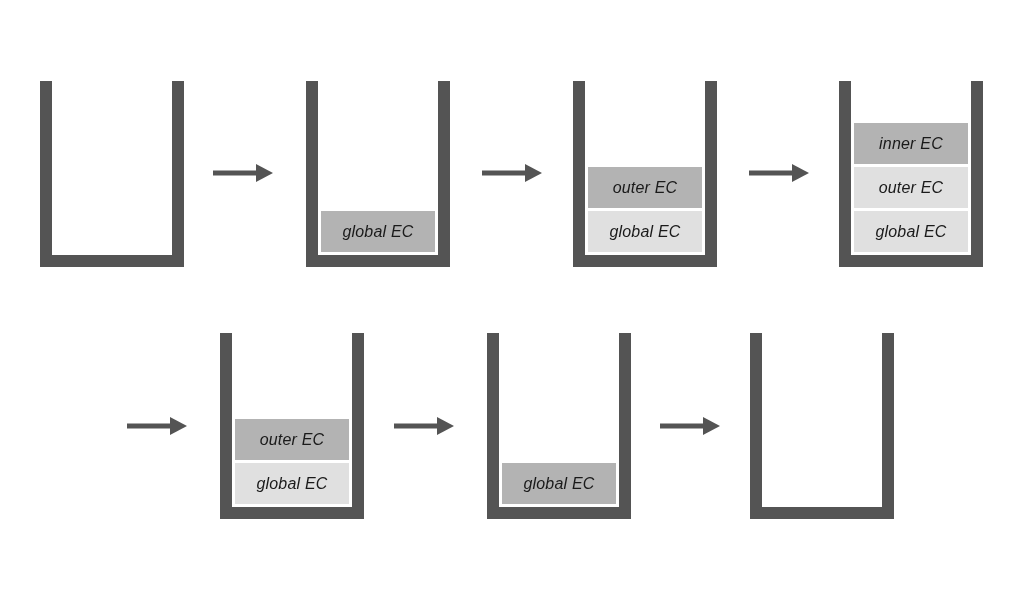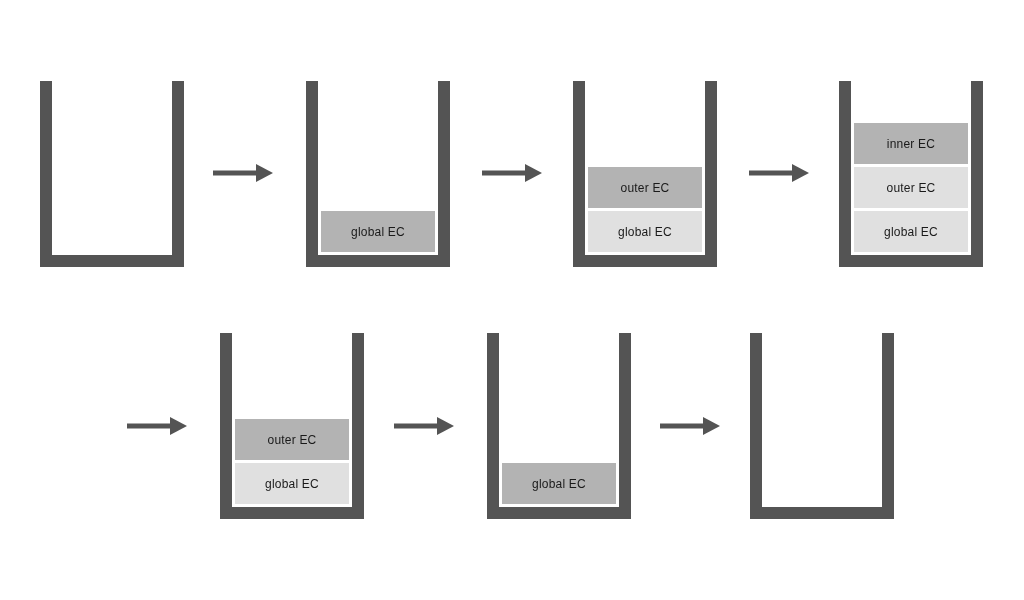--- a/index.html
+++ b/index.html
@@ -32,23 +32,24 @@
     gap: 3px;
     height: 100%;
     padding: 3px;
     box-sizing: border-box;
   }
   .block {
     flex: 0 0 41px;
     display: flex;
     align-items: center;
     justify-content: center;
-    font-size: 12px;
+    font-size: 16px;
     letter-spacing: 0.2px;
     color: var(--block-text, #1a1a1a);
+    font-style: italic;
   }
   .block[data-state="active"] {
     background: var(--block-active, #b3b3b3);
   }
   .block[data-state="inactive"] {
     background: var(--block-inactive, #e0e0e0);
   }
   .arrow {
     position: absolute;
     fill: var(--arrow, #545454);

